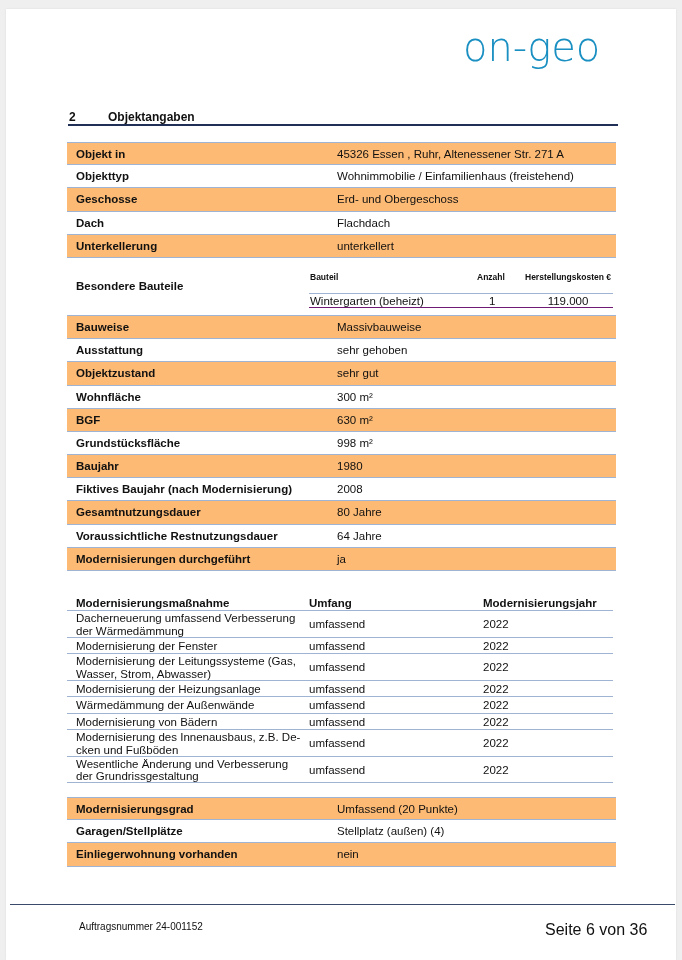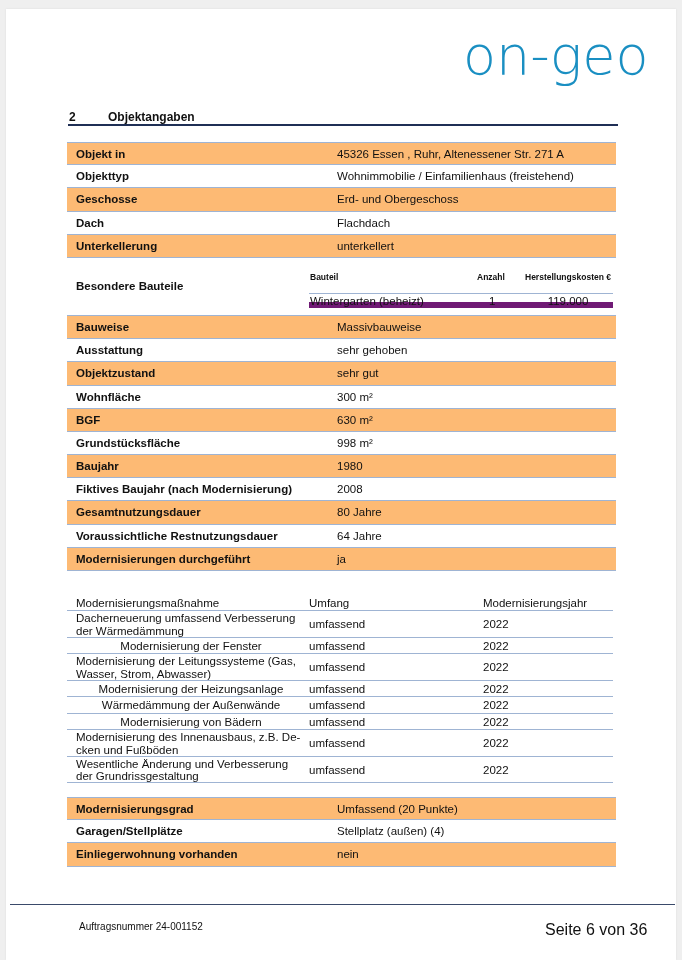--- a/index.html
+++ b/index.html
@@ -3,21 +3,21 @@
   <meta charset="utf-8">
   <style>
     * { box-sizing: border-box; margin: 0; padding: 0; }
     html, body { width: 682px; height: 960px; background: #efefef; overflow: hidden; }
     body { font-family: "Liberation Sans", sans-serif; color: #111; }
     .page {
       position: absolute; left: 6px; top: 9px; width: 670px; height: 951px;
       background: #ffffff; box-shadow: 0 0 2px rgba(0,0,0,0.08);
     }
     .logo {
-      position: absolute; left: 463px; top: 24px; font-size: 54px; letter-spacing: 0px;
+      position: absolute; left: 463px; top: 24px; font-size: 40px; letter-spacing: 0px;
       color: #1a8fc2; font-family: "DejaVu Sans", sans-serif; font-weight: 300;
     }
     .section-head {
       position: absolute; left: 68px; top: 108px; width: 550px; height: 18px;
       border-bottom: 2px solid #1f2f55; font-size: 12px; font-weight: bold;
     }
     .section-head .num { position: absolute; left: 1px; top: 2px; }
     .section-head .title { position: absolute; left: 40px; top: 2px; }
 
     .kv { position: absolute; left: 67px; width: 549px; }
@@ -30,34 +30,34 @@
     .kv .row .v { position: absolute; left: 242px; top: 5px; margin-left: 28px; }
     .kv .topline { border-top: 1.5px solid #9fb4d3; }
 
     .bt-row { position: relative; height: 58px; border-bottom: 1.5px solid #9fb4d3; font-size: 11.5px; }
     .bt-row .k { position: absolute; left: 9px; top: 22px; font-weight: bold; }
     .bt-sub { position: absolute; left: 242px; top: 10px; width: 304px; }
     .bt-sub .hdr { position: relative; height: 26px; font-size: 8.5px; font-weight: bold; border-bottom: 1.5px solid #9fb4d3; }
     .bt-sub .hdr .c1 { position: absolute; left: 1px; top: 4px; text-align: center; }
     .bt-sub .hdr .c2 { position: absolute; left: 168px; top: 4px; }
     .bt-sub .hdr .c3 { position: absolute; left: 214px; top: 4px; width: 90px; text-align: center; line-height: 10px; }
-    .bt-sub .val { position: relative; height: 14px; font-size: 11.5px; border-bottom: 6px solid #701a75; }
+    .bt-sub .val { position: relative; height: 14px; font-size: 11.5px; border-bottom: 1px solid #701a75; }
     .bt-sub .val .c1 { position: absolute; left: 1px; top: 1px; }
     .bt-sub .val .c2 { position: absolute; left: 180px; top: 1px; }
     .bt-sub .val .c3 { position: absolute; left: 214px; top: 1px; width: 90px; text-align: center; }
 
     .mod { position: absolute; left: 67px; top: 594px; width: 546px; font-size: 11.5px; }
-    .mod .hdr { position: relative; height: 17px; font-weight: normal; border-bottom: 1.5px solid #9fb4d3; }
+    .mod .hdr { position: relative; height: 17px; font-weight: bold; border-bottom: 1.5px solid #9fb4d3; }
     .mod .hdr span, .mod .r span { position: absolute; }
     .mod .c1 { left: 9px; width: 230px; }
     .mod .c2 { left: 242px; }
     .mod .c3 { left: 416px; }
     .mod .hdr span { top: 3px; }
     .mod .r { position: relative; border-bottom: 1px solid #9fb4d3; line-height: 12.5px; }
-    .mod .r.one { height: 16.5px; text-align: center; }
+    .mod .r.one { height: 16.5px; }
     .mod .r.two { height: 26.5px; }
     .mod .r.one span { top: 2px; }
     .mod .r.two .c1 { top: 1px; }
     .mod .r.two .c2, .mod .r.two .c3 { top: 7px; }
 
     .footer-line { position: absolute; left: 10px; top: 904px; width: 665px; border-top: 1.5px solid #3a4a6a; }
     .footer-left { position: absolute; left: 79px; top: 921px; font-size: 10px; }
     .footer-right { position: absolute; left: 545px; top: 921px; font-size: 16px; }
   </style>
 </head>

